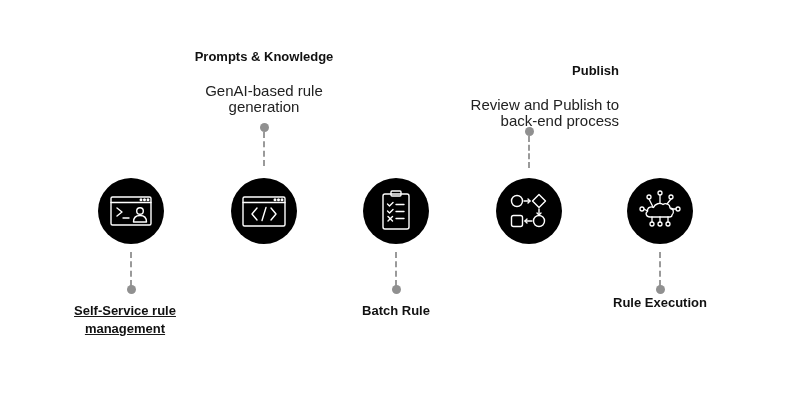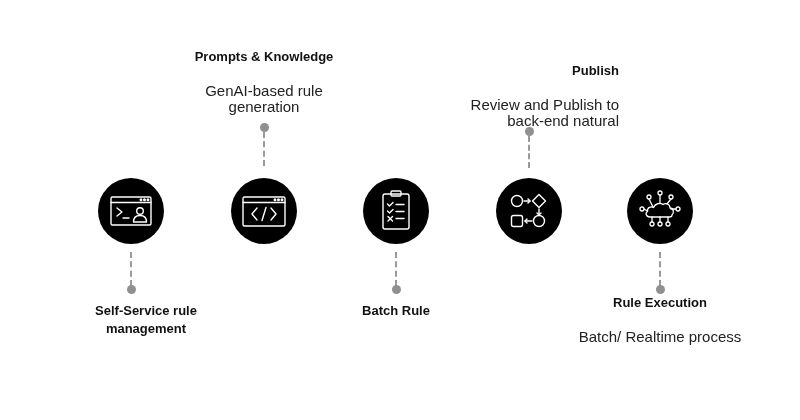--- a/index.html
+++ b/index.html
@@ -28,21 +28,21 @@
         <circle cx="46.5" cy="21.8" r="0.8" fill="#fff"></circle>
         <circle cx="50" cy="21.8" r="0.8" fill="#fff"></circle>
         <polyline points="19,30 24,34 19,38"></polyline>
         <line x1="25" y1="40" x2="31" y2="40"></line>
         <circle cx="42" cy="33" r="3.3"></circle>
         <path d="M35.5 44 C35.5 39.5 38.5 37.5 42 37.5 C45.5 37.5 48.5 39.5 48.5 44 Z"></path>
       </svg>
     </div>
     <div class="connector" style="left:130px;top:252px;height:34px;"></div>
     <div class="dot" style="left:126.5px;top:285px;"></div>
-    <div class="label" style="left:56px;top:302px;">
+    <div class="label" style="left:35px;top:302px;text-decoration:underline;">
       <div class="title">
         <div>Self-Service rule</div>
         <div>management</div>
       </div>
     </div>
   </div>
 
   <div class="step">
     <div class="label" style="left:174px;top:48px;">
       <div class="title">
@@ -92,21 +92,21 @@
     </div>
   </div>
 
   <div class="step">
     <div class="label" style="left:439px;top:62px;text-align:right;">
       <div class="title">
         <div>Publish</div>
       </div>
       <div class="desc">
         <div>Review and Publish to</div>
-        <div>back-end natural</div>
+        <div>back-end process</div>
       </div>
     </div>
     <div class="dot" style="left:524.5px;top:127px;"></div>
     <div class="connector" style="left:528px;top:136px;height:32px;"></div>
     <div class="circle" style="left:496px;top:178px;">
       <svg viewBox="0 0 66 66" fill="none" stroke="#fff" stroke-width="1.4" stroke-linecap="round" stroke-linejoin="round">
         <circle cx="21" cy="23" r="5.5"></circle>
         <line x1="28" y1="23" x2="34" y2="23"></line>
         <polyline points="32,21 34,23 32,25"></polyline>
         <path d="M43 16.5 L49.5 23 L43 29.5 L36.5 23 Z"></path>
@@ -141,19 +141,16 @@
         <line x1="41" y1="39" x2="41" y2="44"></line>
         <circle cx="41" cy="46" r="2"></circle>
       </svg>
     </div>
     <div class="connector" style="left:659px;top:252px;height:34px;"></div>
     <div class="dot" style="left:655.5px;top:285px;"></div>
     <div class="label" style="left:570px;top:294px;">
       <div class="title">
         <div>Rule Execution</div>
       </div>
-      <div class="desc">
-        <div>Batch/ Realtime process</div>
-      </div>
     </div>
   </div>
 
 </div>
 
 </body></html>

